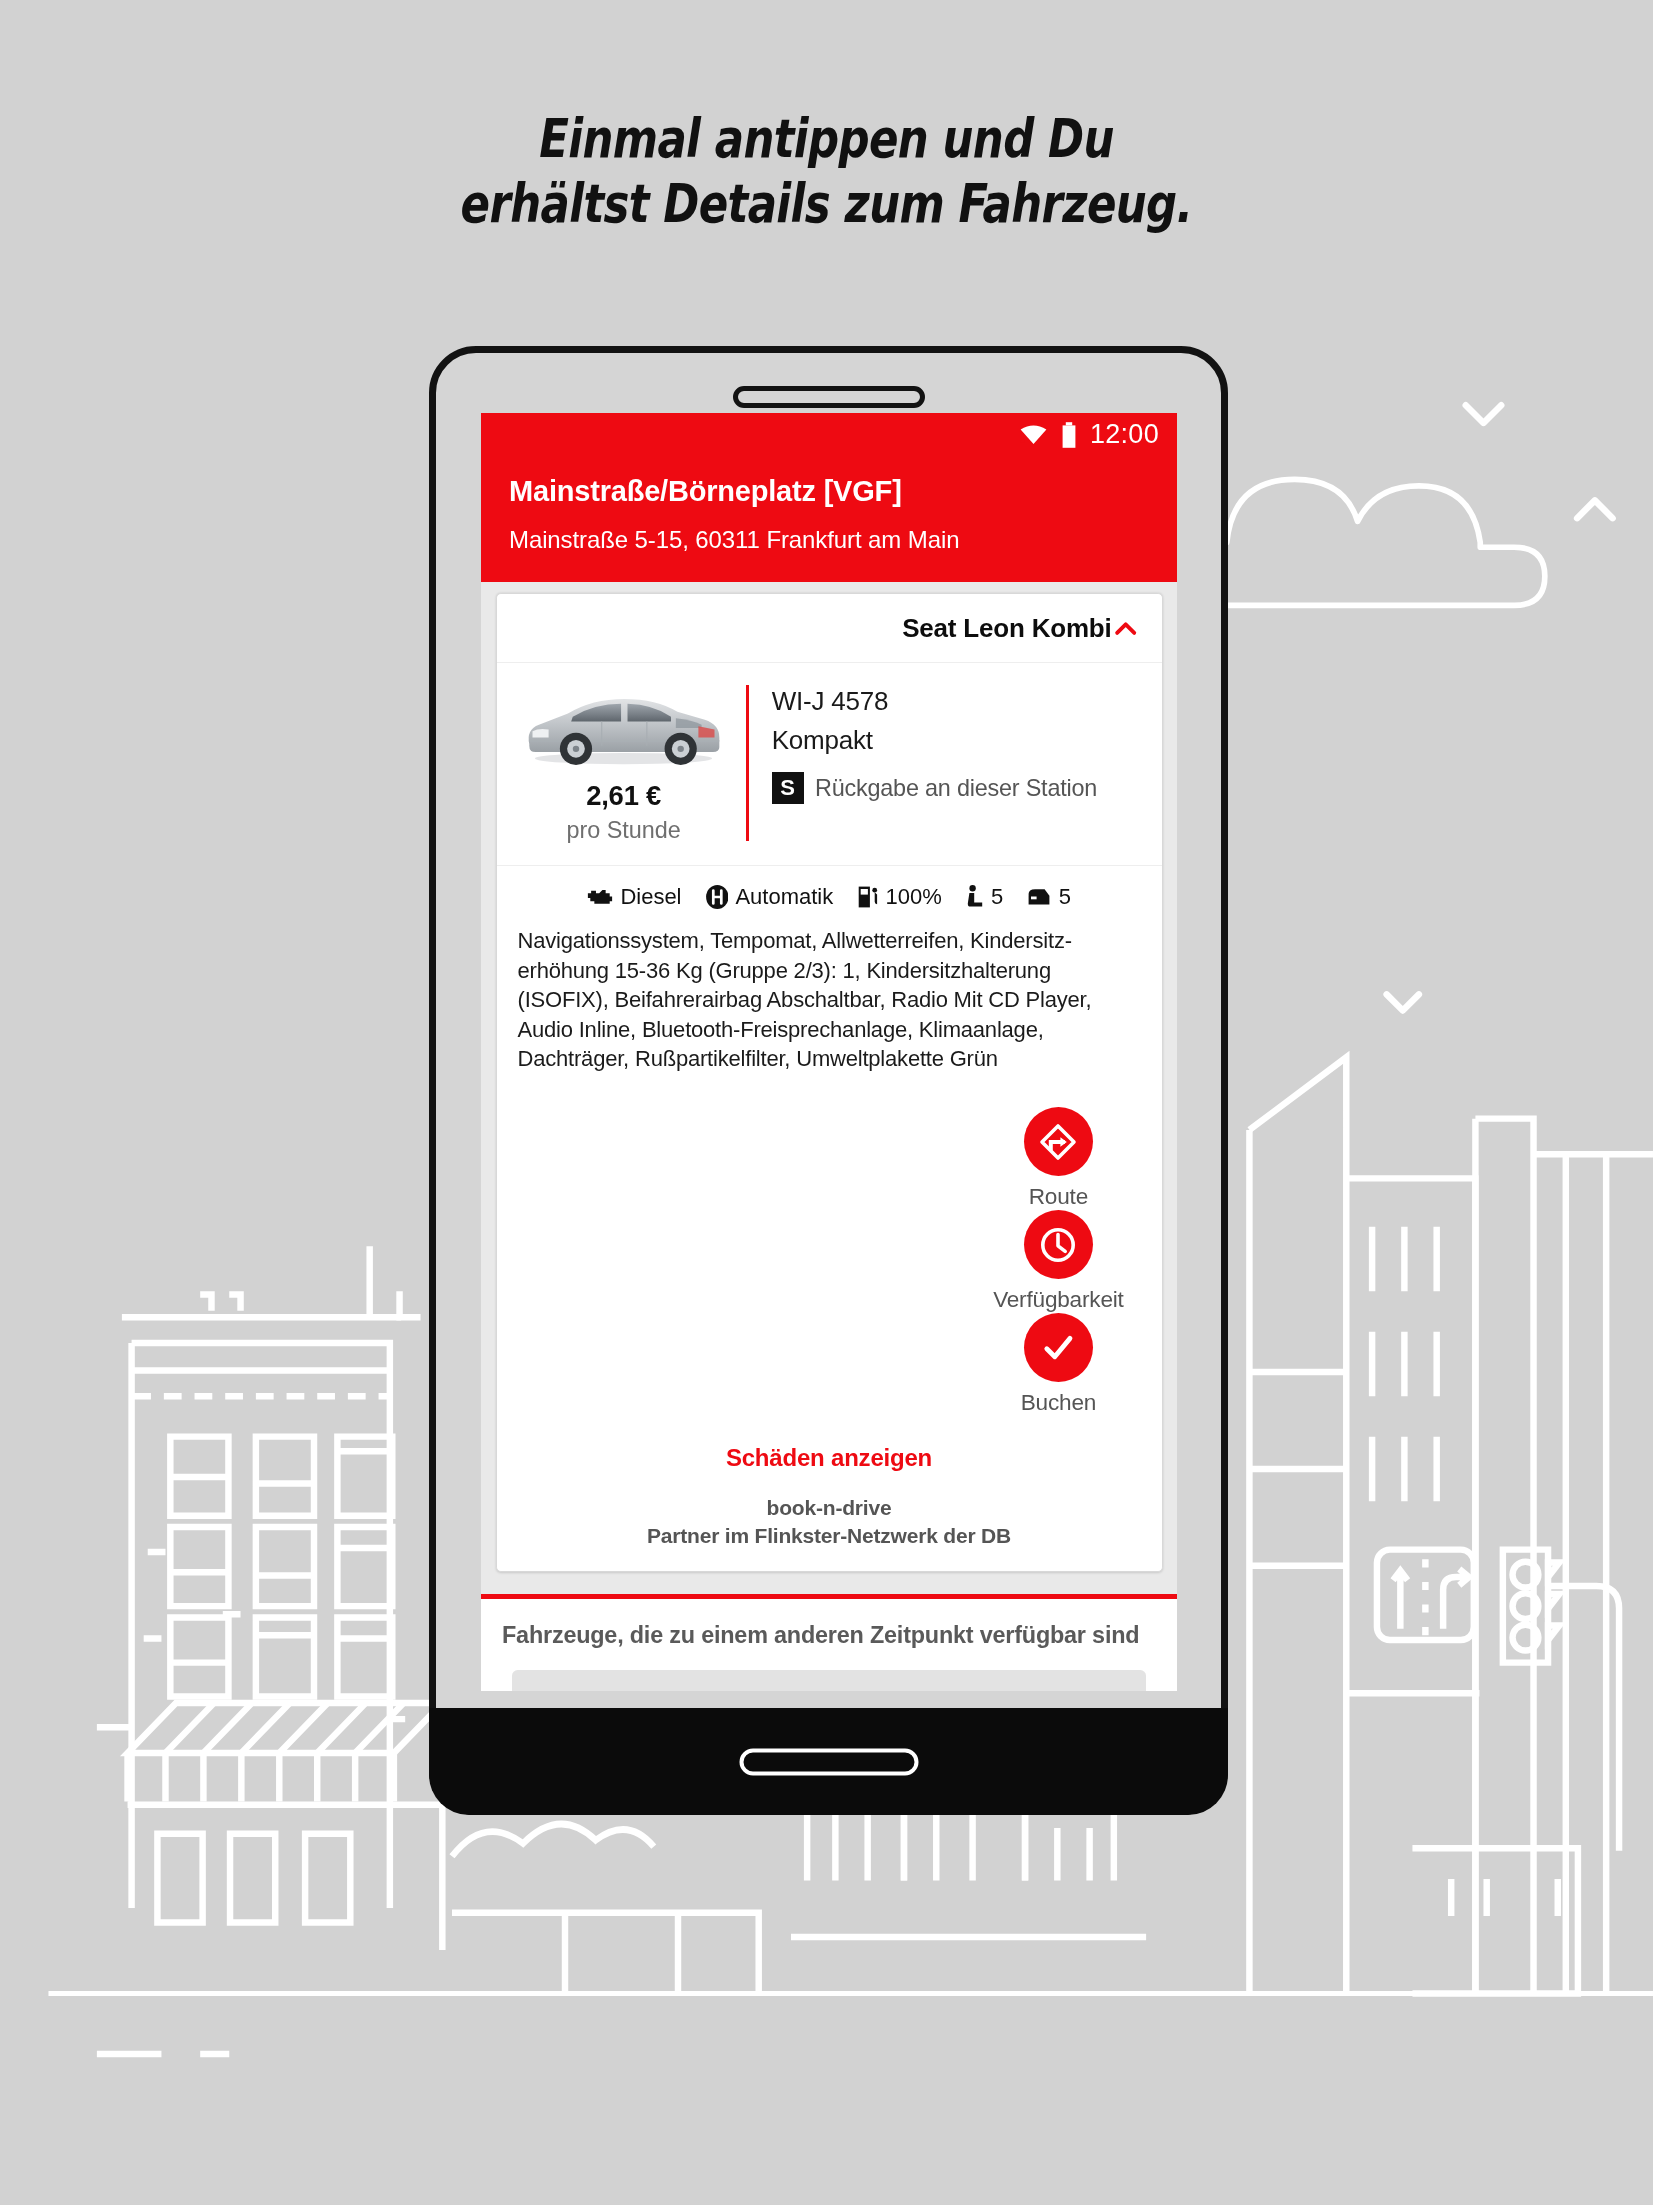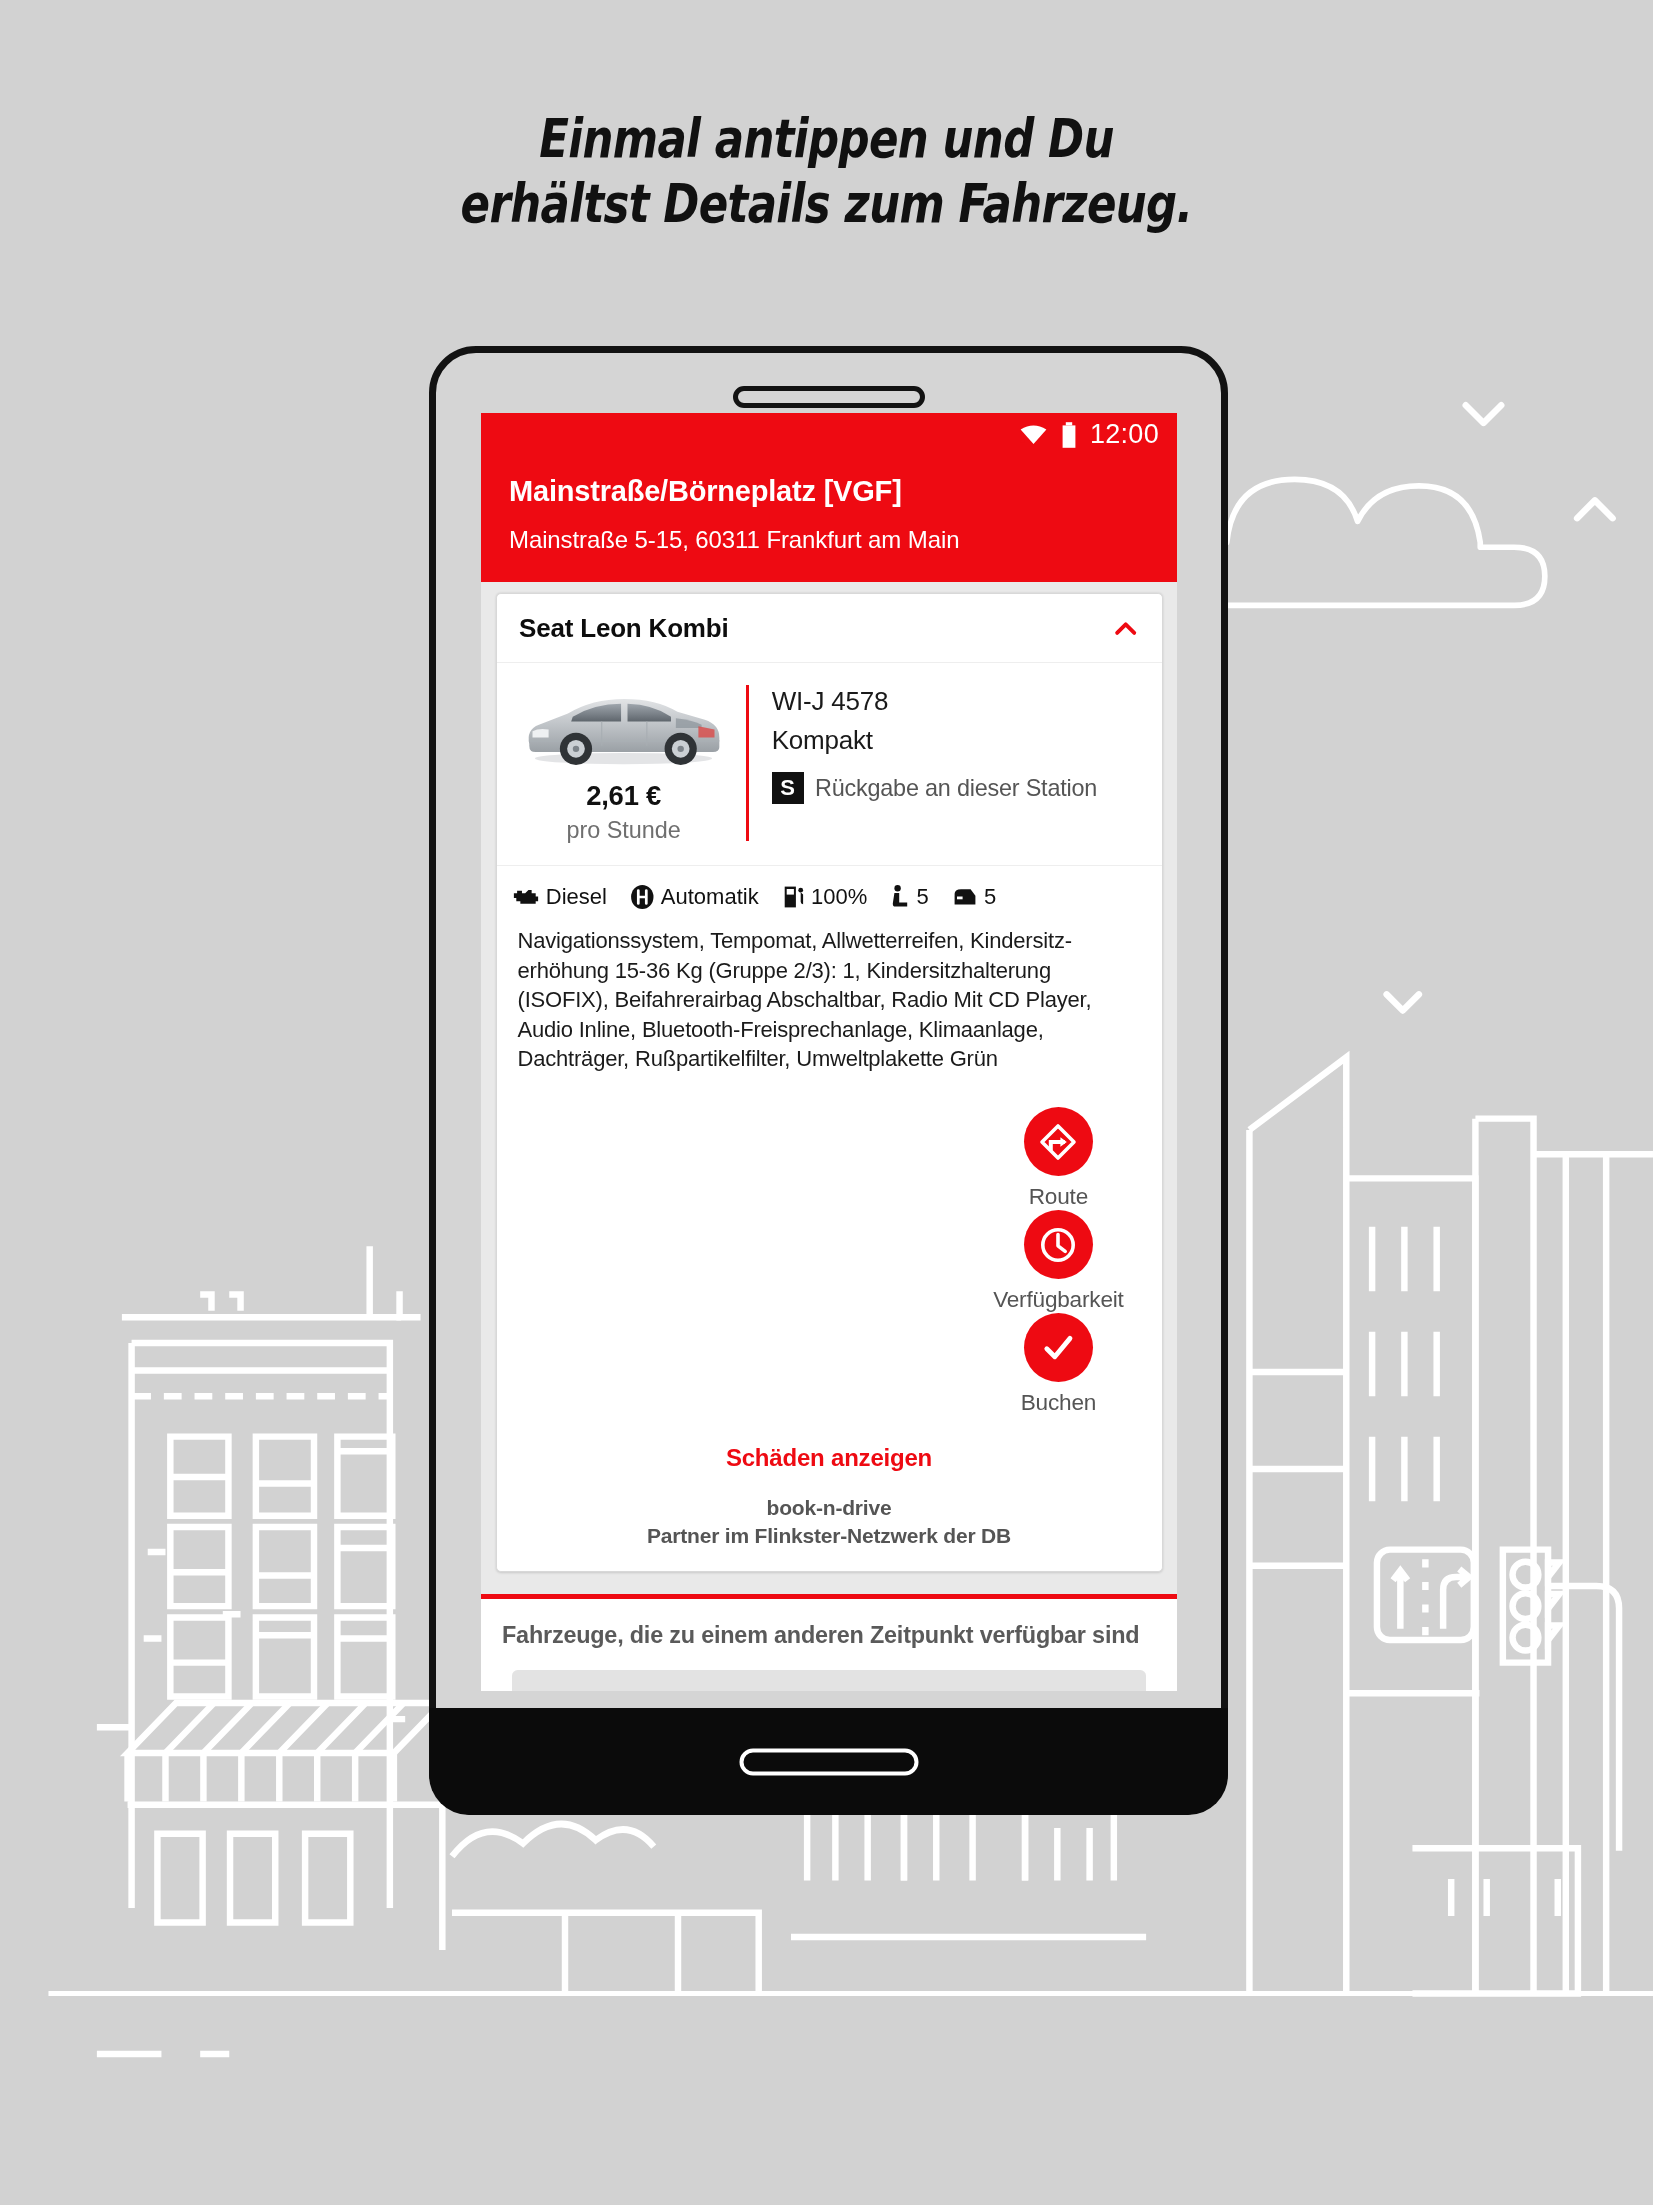--- a/index.html
+++ b/index.html
@@ -154,21 +154,21 @@
     background: #ffffff;
     border: 0.8px solid #d8d8d8;
     border-radius: 4.8px;
     box-shadow: 0 0.8px 2.4px rgba(0,0,0,0.14);
     overflow: hidden;
   }
 
   .card-head {
     display: flex;
     align-items: center;
-    justify-content: space-between;
+    justify-content: flex-end;
     padding: 19.4px 22.6px 18px 22.6px;
     border-bottom: 1.6px solid #eeeeee;
   }
   .card-title {
     font-size: 26px;
     font-weight: 700;
     color: #0d0d0d;
     letter-spacing: -0.2px;
   }
   .chev { width: 27.4px; height: 27.4px; }
@@ -247,20 +247,21 @@
   .return-text {
     font-size: 23.4px;
     color: #555555;
     letter-spacing: -0.2px;
   }
 
   
   .specs {
     display: flex;
     align-items: center;
+    justify-content: center;
     gap: 24px;
     padding: 18px 16px 13px 16px;
   }
   .spec {
     display: flex;
     align-items: center;
     gap: 7.3px;
     font-size: 22px;
     color: #111;
   }

